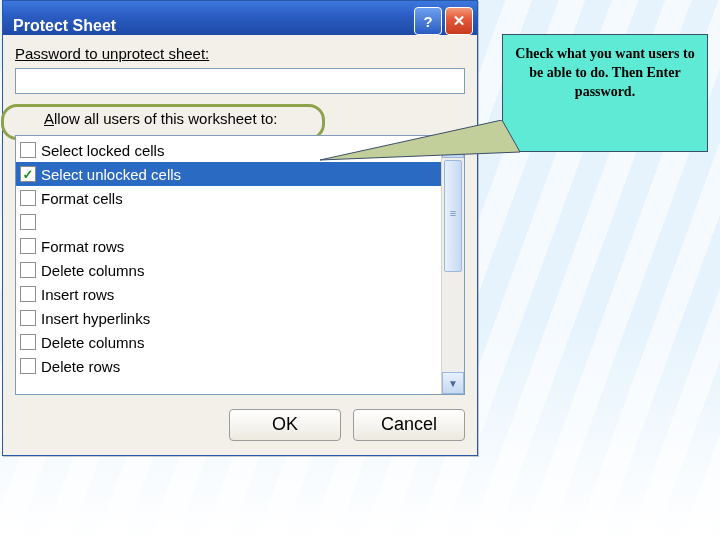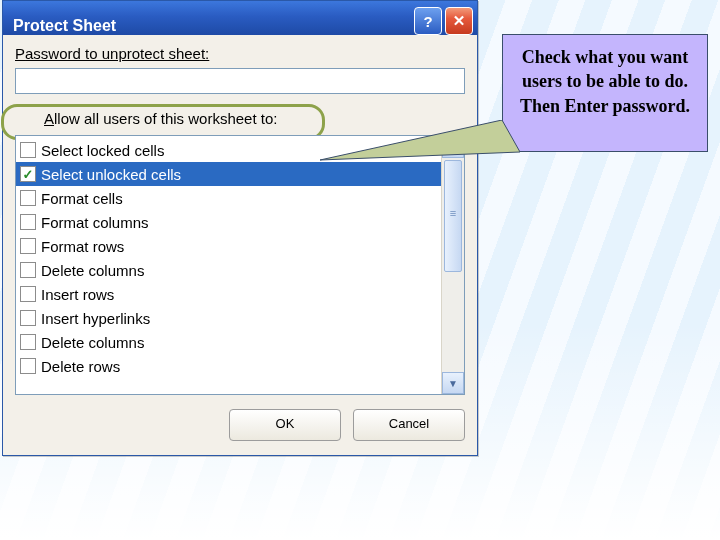--- a/index.html
+++ b/index.html
@@ -196,39 +196,39 @@
     justify-content: flex-end;
     gap: 12px;
     margin-top: 14px;
   }
   .btn-std {
     width: 110px;
     height: 30px;
     border: 1px solid #9c9c9c;
     border-radius: 4px;
     background: linear-gradient(to bottom, #ffffff, #ece9df);
-    font-size: 13px;
+    font-size: 18px;
     text-align: center;
     line-height: 28px;
   }
 
   
   .callout {
     position: absolute;
     left: 502px;
     top: 34px;
     width: 206px;
     height: 118px;
-    background: #c4b5fd;
+    background: #5eead4;
     border: 1px solid #3a4e6a;
     box-sizing: border-box;
     padding: 10px 12px;
     text-align: center;
     font-family: Georgia, 'Times New Roman', serif;
-    font-size: 18px;
+    font-size: 14px;
     font-weight: bold;
     line-height: 1.35;
   }
   .callout-tail {
     position: absolute;
     pointer-events: none;
   }
 </style>
 </head>
 <body>
@@ -265,21 +265,20 @@
           <div class="list-item selected">
             <div class="checkbox checked"></div>
             <span>Select unlocked cells</span>
           </div>
           <div class="list-item">
             <div class="checkbox"></div>
             <span>Format cells</span>
           </div>
           <div class="list-item">
             <div class="checkbox"></div>
-            <span>Format columns</span>
           </div>
           <div class="list-item">
             <div class="checkbox"></div>
             <span>Format rows</span>
           </div>
           <div class="list-item">
             <div class="checkbox"></div>
             <span>Delete columns</span>
           </div>
           <div class="list-item">

